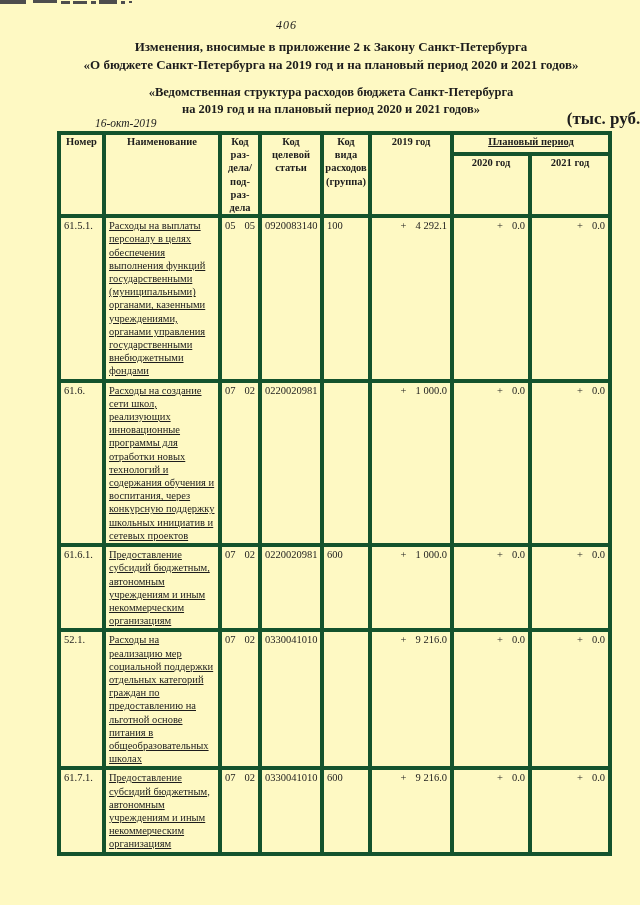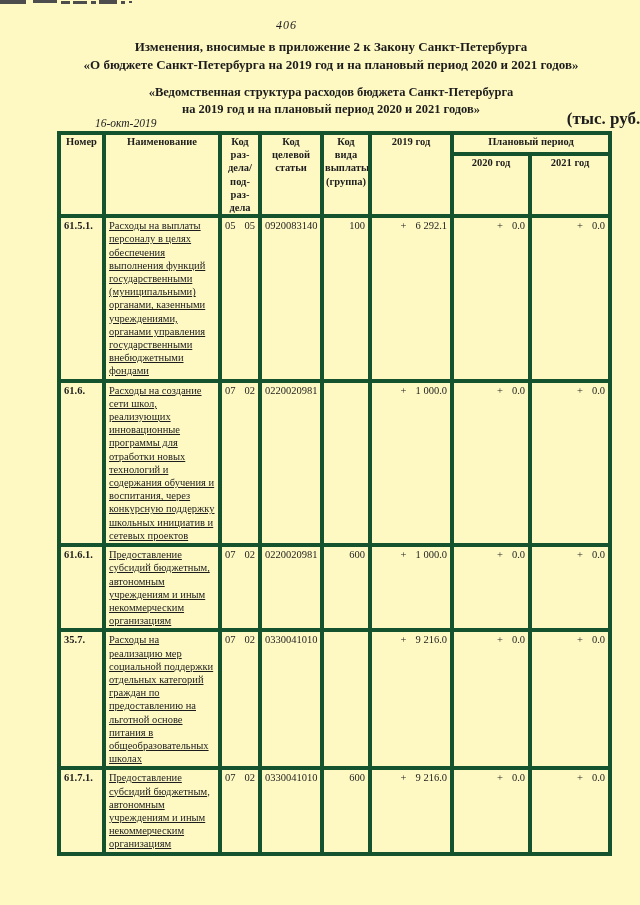--- a/index.html
+++ b/index.html
@@ -36,28 +36,28 @@
     font-size:10.5px; line-height:13.2px; padding:1px 3px;
     overflow:hidden;
   }
   table.budget th { font-weight:bold; text-align:center; padding:0 1px; }
   th.h-number   { padding-top:28px; }
   th.h-name     { padding-top:28px; }
   th.h-section  { padding-top:12px; white-space:pre-line; }
   th.h-target   { padding-top:12px; white-space:pre-line; }
   th.h-vid      { padding-top:8px; }
   th.h-2019     { padding-top:12px; border-top-color:#6a6a6a; }
-  th.h-plan     { height:17px; padding-top:2px; }
+  th.h-plan     { height:17px; padding-top:2px;text-decoration:underline; }
   th.h-subyear  { padding-top:6px; vertical-align:top; }
-  td.c-number   { padding-left:4px; padding-top:2px;font-weight:bold; }
+  td.c-number   { padding-left:4px; padding-top:2px; }
   td.c-name     { padding-left:4px; padding-right:3px; padding-top:2px; text-align:left;text-decoration:underline; }
   td.c-section  { padding:2px 2px 0 2px; }
   .codes        { display:flex; justify-content:space-between; }
   td.c-target   { text-align:right; padding-top:2px; }
-  td.c-vid      { text-align:right; padding-top:2px;margin-top:20px; }
+  td.c-vid      { text-align:left; padding-top:2px;margin-top:20px; }
   td.c-val      { padding-top:3px; padding-right:3px; }
   .val          { display:flex; justify-content:flex-end; gap:9px; }
   tr.r1 { height:161px; }
   tr.r2 { height:150px; }
   tr.r3 { height:82px; }
   tr.r4 { height:118px; }
   tr.r5 { height:74px; }
 </style>
 </head>
 <body>
@@ -107,21 +107,21 @@
         <th rowspan="2" class="h-name">Наименование</th>
         <th rowspan="2" class="h-section">Код
 раз-
 дела/
 под-
 раз-
 дела</th>
         <th rowspan="2" class="h-target">Код
 целевой
 статьи</th>
-        <th rowspan="2" class="h-vid">Код вида выплаты (группа)</th>
+        <th rowspan="2" class="h-vid">Код вида расходов (группа)</th>
         <th rowspan="2" class="h-2019">2019 год</th>
         <th colspan="2" class="h-plan">Плановый период</th>
       </tr>
       <tr>
         <th class="h-subyear">2020 год</th>
         <th class="h-subyear">2021 год</th>
       </tr>
     </thead>
     <tbody>
       <tr class="r1">
@@ -131,21 +131,21 @@
           <div class="codes">
             <span>05</span>
             <span>05</span>
           </div>
         </td>
         <td class="c-target">0920083140</td>
         <td class="c-vid">100</td>
         <td class="c-val">
           <div class="val">
               <span>+</span>
-              <span>6 292.1</span>
+              <span>4 292.1</span>
             </div>
         </td>
         <td class="c-val">
           <div class="val">
               <span>+</span>
               <span>0.0</span>
             </div>
         </td>
         <td class="c-val">
           <div class="val">
@@ -208,21 +208,21 @@
             </div>
         </td>
         <td class="c-val">
           <div class="val">
               <span>+</span>
               <span>0.0</span>
             </div>
         </td>
       </tr>
       <tr class="r4">
-        <td class="c-number">35.7.</td>
+        <td class="c-number">52.1.</td>
         <td class="c-name">Расходы на реализацию мер социальной поддержки отдельных категорий граждан по предоставлению на льготной основе питания в общеобразовательных школах</td>
         <td class="c-section">
           <div class="codes">
             <span>07</span>
             <span>02</span>
           </div>
         </td>
         <td class="c-target">0330041010</td>
         <td class="c-vid"></td>
         <td class="c-val">

